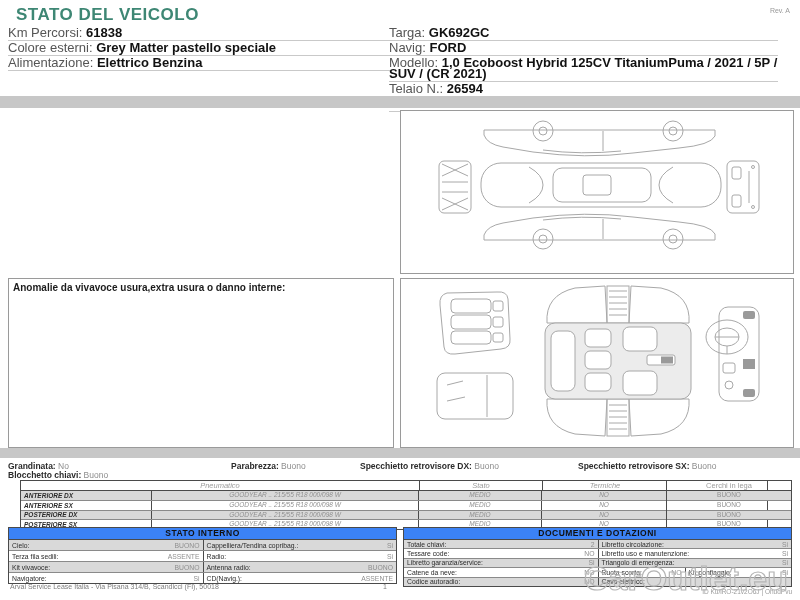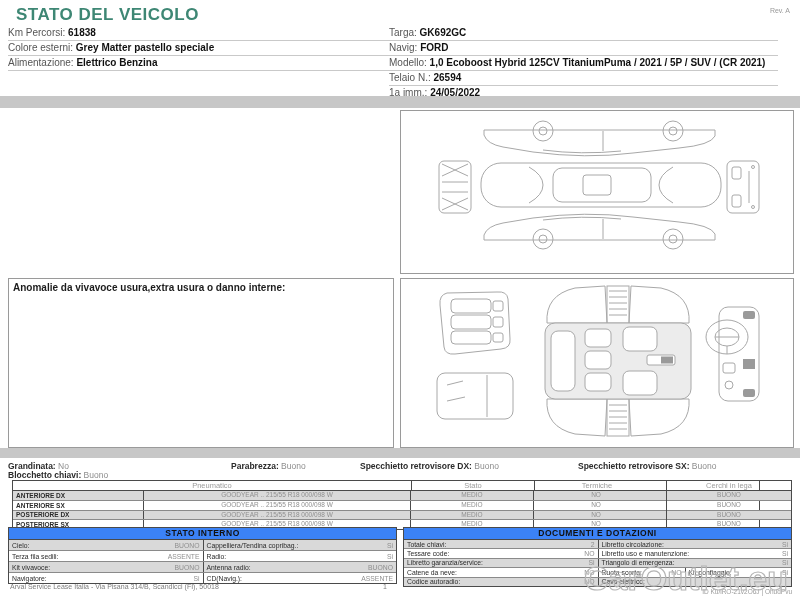--- a/index.html
+++ b/index.html
@@ -7,21 +7,21 @@
     position:relative; width:800px; height:600px; background:#ffffff;
     font-family:"Liberation Sans", sans-serif; overflow:hidden; color:#222;
   }
   
   .title { position:absolute; left:8px; top:5px; font-size:17px; font-weight:bold;
            color:#3E8774; letter-spacing:.5px;margin-left:8px; }
   .rev   { position:absolute; right:10px; top:7px; font-size:7px; color:#999; }
   .fields-left  { position:absolute; left:8px;  top:26px; width:382px; }
   .fields-right { position:absolute; left:389px; top:26px; width:389px; }
   .frow { display:block; border-bottom:1px solid #c9c9c9; padding:1px 0 2px;
-          font-size:10px; line-height:11px; }
+          font-size:13px; line-height:11px; }
   .flabel { color:#555; }
   .fvalue { color:#111; font-weight:bold; }
   
   .band { position:absolute; left:0; width:800px; background:#c7c7c7; }
   .band1 { top:96px;  height:12px; }
   .band2 { top:448px; height:10px; }
   
   .abox { position:absolute; border:1px solid #9a9a9a; background:#fff; }
   .box-ext-label   { left:8px;   top:110px; width:384px; height:162px; }
   .box-ext-diagram { left:400px; top:110px; width:392px; height:162px; }
@@ -33,22 +33,22 @@
   .cond { position:absolute; left:0; top:461px; width:800px; height:18px; font-size:8.5px; }
   .cond-item { position:absolute; white-space:nowrap; }
   .ci1 { left:8px;   top:0; }
   .ci2 { left:231px; top:0; }
   .ci3 { left:360px; top:0; }
   .ci4 { left:578px; top:0; }
   .ci5 { left:8px;   top:9px; }
   .cond-label { color:#2b2b2b; font-weight:bold; }
   .cond-val   { color:#8d8d8d; }
   
-  .tyre-table { position:absolute; left:12px; top:480px; width:748px;
-                border:1px solid #4a4a4a; box-sizing:border-box; font-size:6.5px; }
+  .tyre-table { position:absolute; left:20px; top:480px; width:748px;
+                border:1px solid #4a4a4a; box-sizing:border-box; font-size:6.5px;font-style:italic; }
   .tt-head { display:grid; grid-template-columns:398px 123px 125px; height:9px;
              border-bottom:1px solid #4a4a4a; }
   .tt-h { color:#9c9c9c; font-size:7.5px; text-align:center; line-height:9px; border-left:1px solid #4a4a4a; }
   .tt-h:first-child { border-left:none; }
   .tt-row { display:grid; grid-template-columns:130px 267px 123px 125px; height:8.75px;
             border-top:1px solid #8a8a8a; align-items:center; }
   .tt-row:nth-child(2) { border-top:none; }
   .tt-row.alt { background:#d9d9d9; }
   .tt-pos  { font-weight:bold; color:#2b2b2b; padding-left:3px; }
   .tt-spec, .tt-stato, .tt-term { color:#8f8f8f; text-align:center; border-left:1px solid #4a4a4a; height:100%; line-height:8.5px; }

